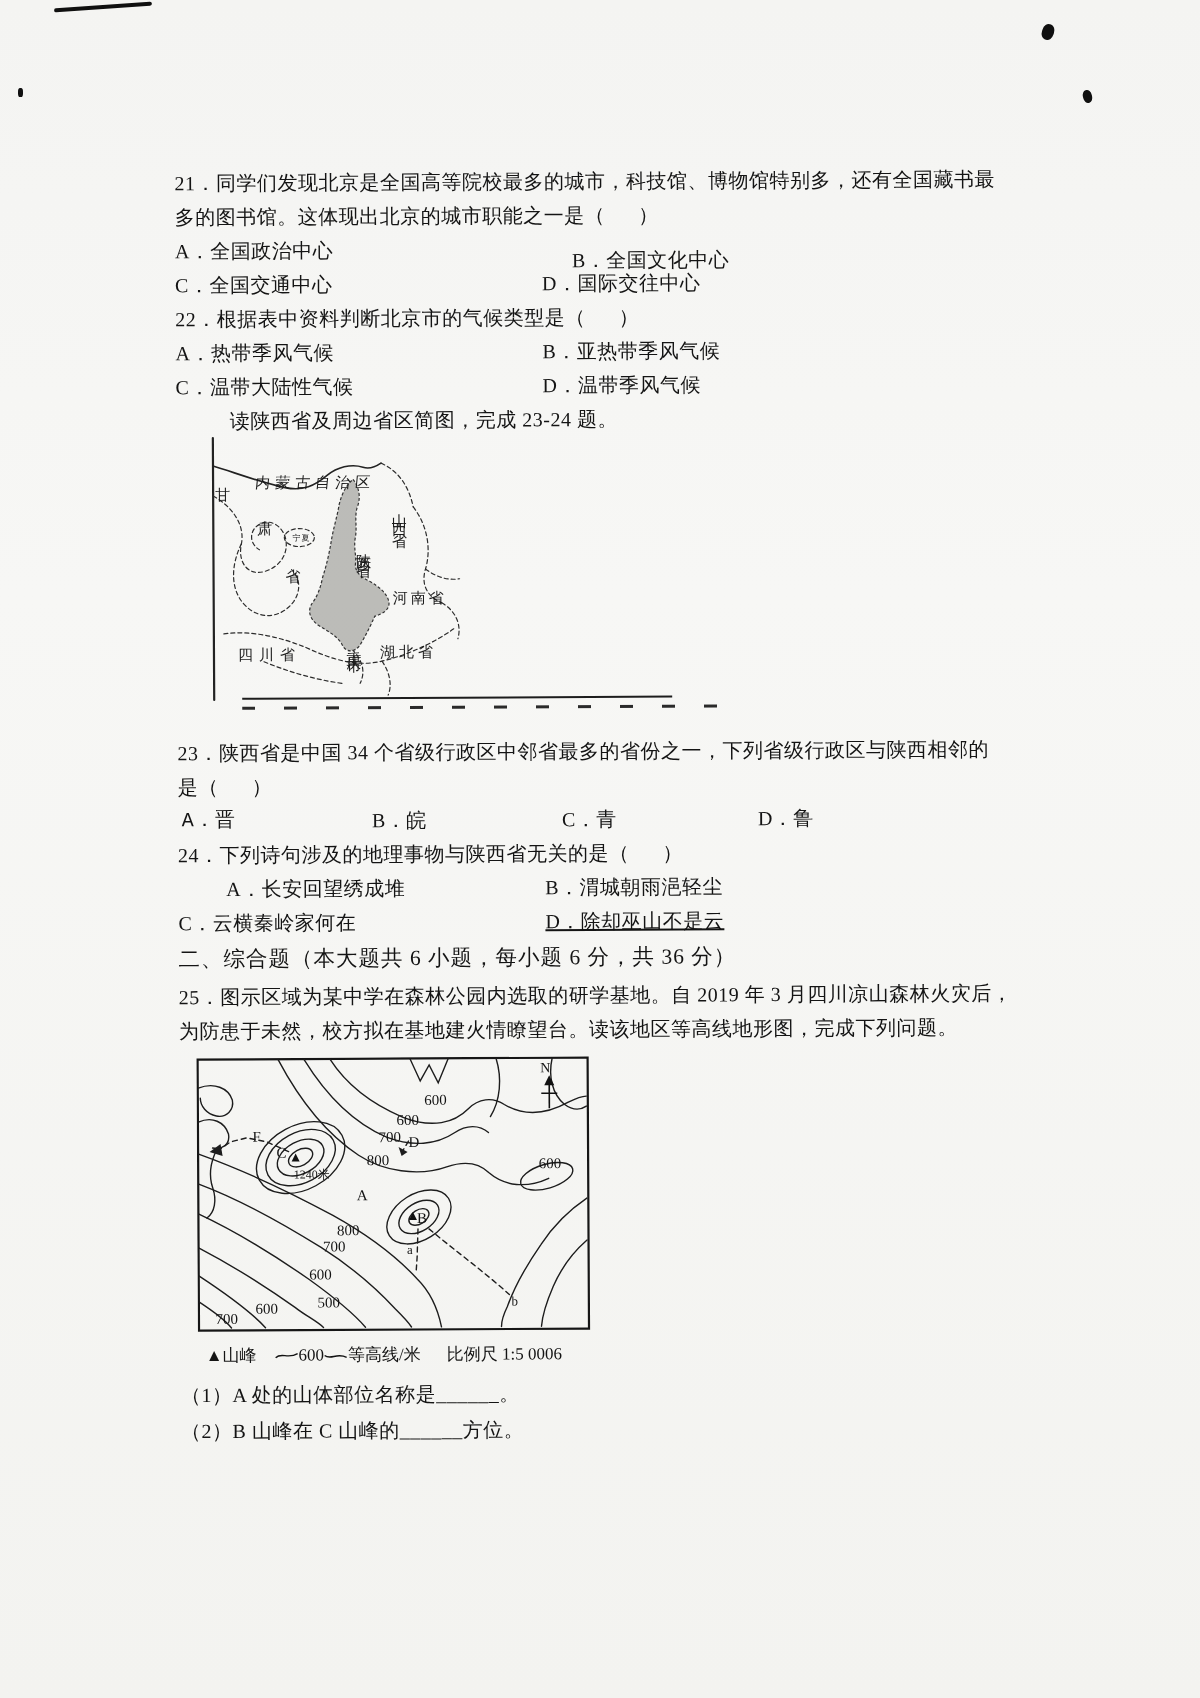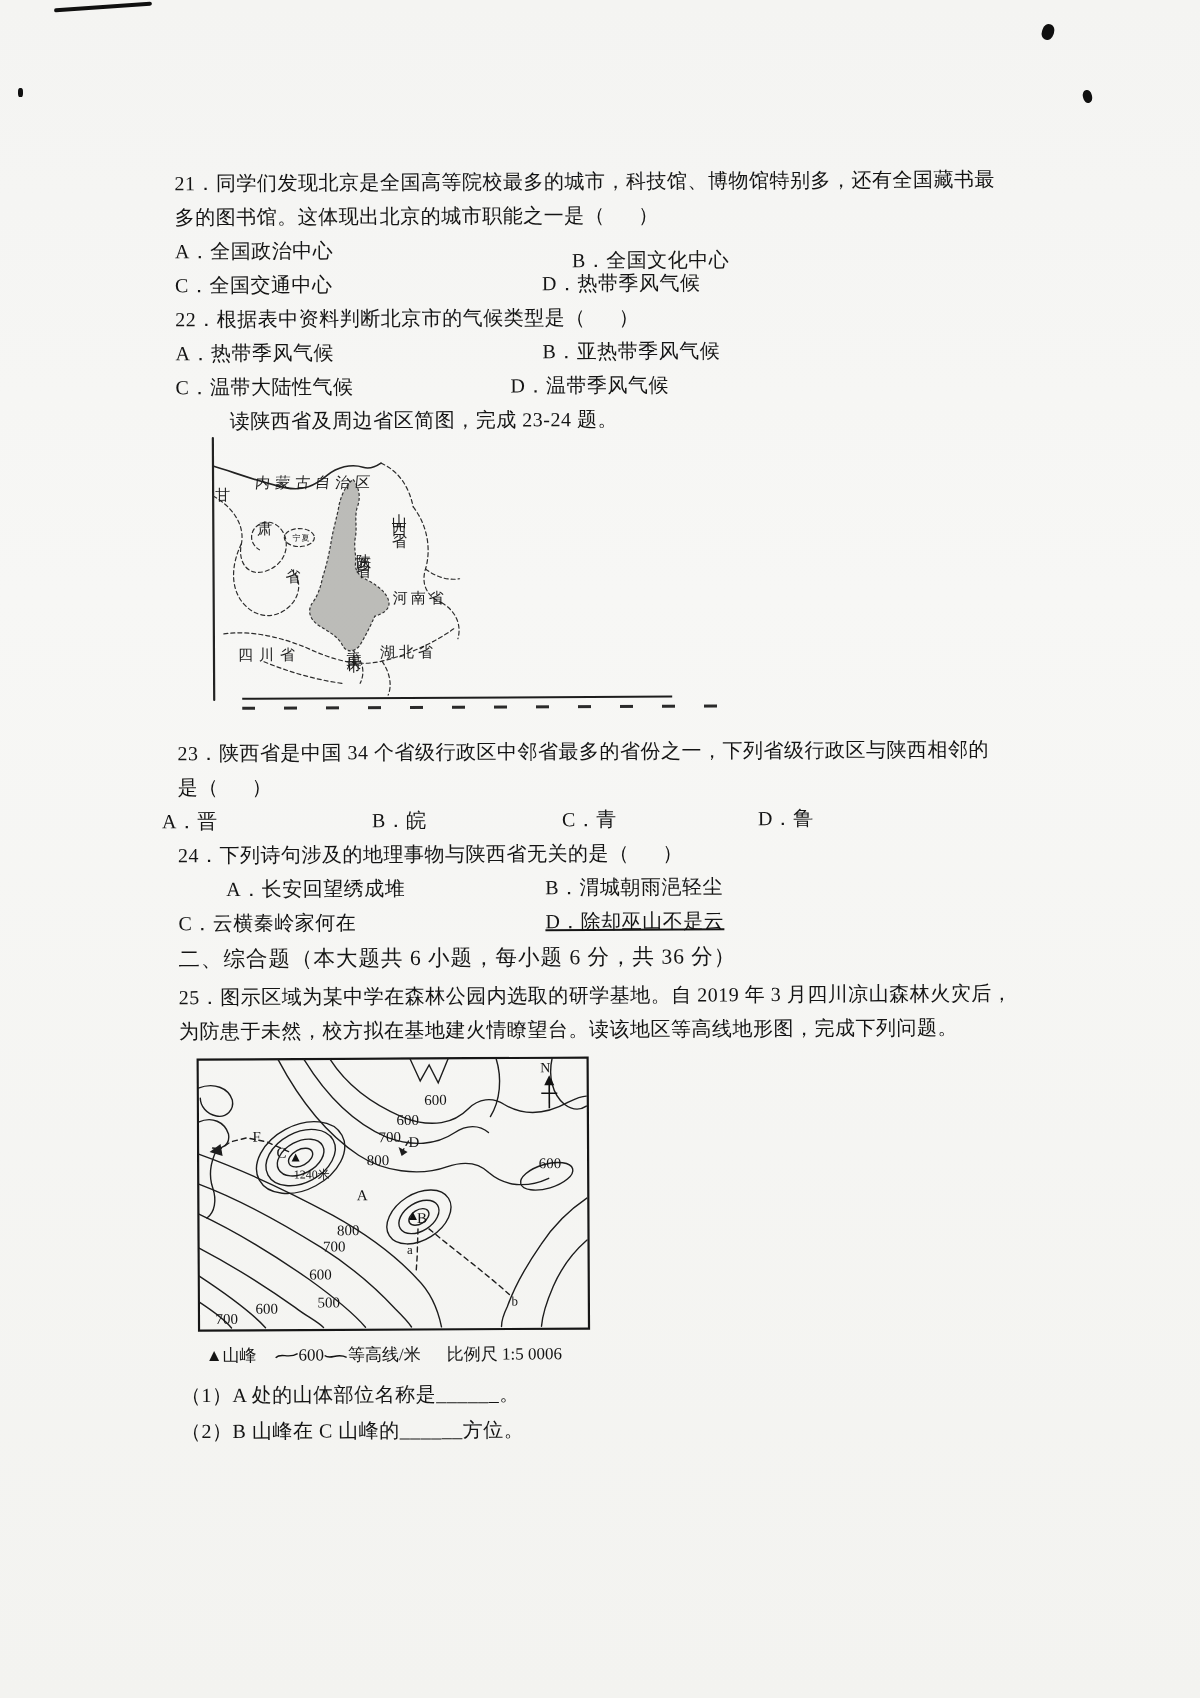--- a/index.html
+++ b/index.html
@@ -30,27 +30,27 @@
   <div class="speck" style="left:1083px;top:90px;width:9px;height:13px;transform:rotate(-14deg);border-radius:45%;"></div>
   <div class="speck" style="left:18px;top:88px;width:5px;height:9px;border-radius:40%;"></div>
 
   <div class="rot">
 
     <div class="line" style="left:178px;top:168px;">21．同学们发现北京是全国高等院校最多的城市，科技馆、博物馆特别多，还有全国藏书最</div>
     <div class="line" style="left:178px;top:202px;">多的图书馆。这体现出北京的城市职能之一是（      ）</div>
     <div class="line" style="left:178px;top:236px;">A．全国政治中心</div>
     <div class="line" style="left:545px;top:247px;margin-left:30px;">B．全国文化中心</div>
     <div class="line" style="left:178px;top:270px;">C．全国交通中心</div>
-    <div class="line" style="left:545px;top:270px;">D．热带季风气候</div>
+    <div class="line" style="left:545px;top:270px;">D．国际交往中心</div>
 
     <div class="line" style="left:178px;top:304px;">22．根据表中资料判断北京市的气候类型是（      ）</div>
     <div class="line" style="left:178px;top:338px;">A．热带季风气候</div>
     <div class="line" style="left:545px;top:338px;">B．亚热带季风气候</div>
     <div class="line" style="left:178px;top:372px;">C．温带大陆性气候</div>
-    <div class="line" style="left:513px;top:372px;">D．温带季风气候</div>
+    <div class="line" style="left:545px;top:372px;">D．温带季风气候</div>
 
     <div class="line" style="left:232px;top:406px;">读陕西省及周边省区简图，完成 23-24 题。</div>
 
     <div class="mapbox" style="left:205px;top:430px;width:272px;height:274px;">
       <svg width="272" height="274" viewBox="0 0 272 274">
         <g fill="none" stroke="#222" stroke-width="1.6" stroke-linecap="round">
           <path d="M10,6 L10,268" stroke-width="2.2"></path>
           <path d="M10,34 C30,40 55,50 82,56 C100,60 112,54 124,44 C134,36 148,32 160,36 C166,38 172,36 178,32"></path>
         </g>
         <g fill="none" stroke="#2c2c2c" stroke-width="1.2" stroke-dasharray="4 3" stroke-linecap="round">
@@ -79,21 +79,21 @@
       <div class="mlabel" style="left:34px;top:214px;letter-spacing:6px;">四川省</div>
       <div class="vtext" style="left:140px;top:208px;letter-spacing:3px;">重庆市</div>
       <div class="mlabel" style="left:176px;top:212px;letter-spacing:4px;">湖北省</div>
     </div>
 
     <div class="solidline" style="left:243px;top:696px;width:430px;"></div>
     <div class="dashrow" style="left:243px;top:705px;width:475px;"></div>
 
     <div class="line" style="left:178px;top:738px;">23．陕西省是中国 34 个省级行政区中邻省最多的省份之一，下列省级行政区与陕西相邻的</div>
     <div class="line" style="left:178px;top:772px;">是（      ）</div>
-    <div class="line" style="left:162px;top:806px;">A．晋</div>
+    <div class="line" style="left:182px;top:806px;font-family:Liberation Mono, monospace;">A．晋</div>
     <div class="line" style="left:372px;top:806px;">B．皖</div>
     <div class="line" style="left:562px;top:806px;">C．青</div>
     <div class="line" style="left:758px;top:806px;">D．鲁</div>
 
     <div class="line" style="left:178px;top:840px;">24．下列诗句涉及的地理事物与陕西省无关的是（      ）</div>
     <div class="line" style="left:178px;top:874px;margin-left:48px;">A．长安回望绣成堆</div>
     <div class="line" style="left:545px;top:874px;">B．渭城朝雨浥轻尘</div>
     <div class="line" style="left:178px;top:908px;">C．云横秦岭家何在</div>
     <div class="line" style="left:545px;top:908px;text-decoration:underline;">D．除却巫山不是云</div>
 

